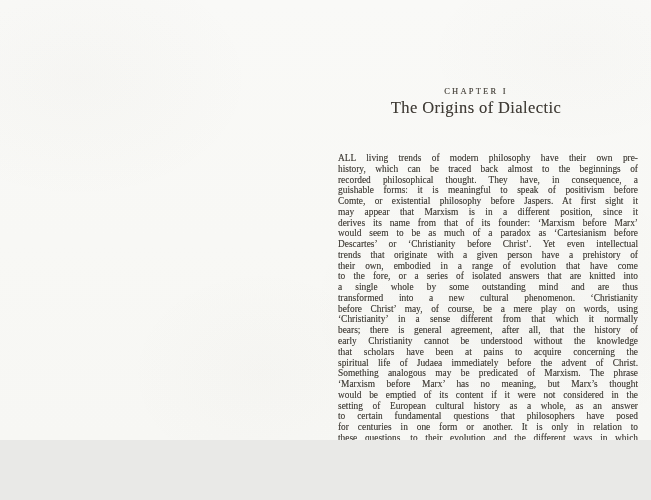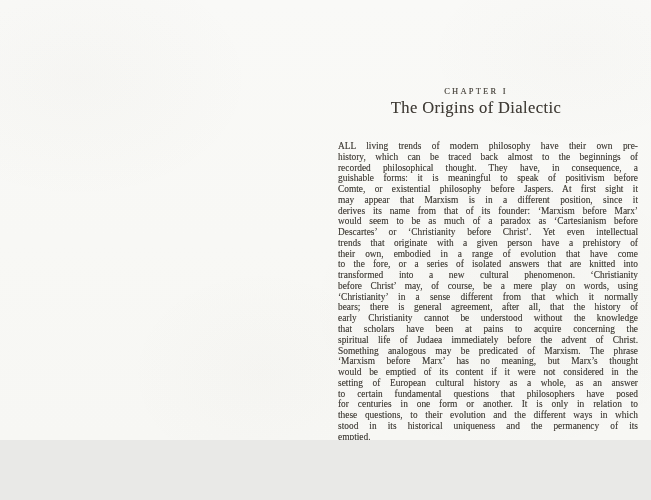--- a/index.html
+++ b/index.html
@@ -46,21 +46,21 @@
   .title {
     text-align: center;
     font-size: 16.5px;
     letter-spacing: 0.4px;
     line-height: 19px;
     margin-top: 2px;
     color: #403c36;
     text-shadow: 0 0 0.6px rgba(64,60,54,0.45);
   }
   .body {
-    margin-top: 24px;
+    margin-top: 36px;
     font-size: 9.4px;
     line-height: 10.77px;
     text-shadow: 0 0 0.5px rgba(68,64,58,0.5);
   }
   .line {
     text-align: justify;
     text-align-last: justify;
     white-space: nowrap;
   }
   .line.line-last {
@@ -84,20 +84,21 @@
         <div class="line">recorded philosophical thought. They have, in consequence, a</div>
         <div class="line">guishable forms: it is meaningful to speak of positivism before</div>
         <div class="line">Comte, or existential philosophy before Jaspers. At first sight it</div>
         <div class="line">may appear that Marxism is in a different position, since it</div>
         <div class="line">derives its name from that of its founder: ‘Marxism before Marx’</div>
         <div class="line">would seem to be as much of a paradox as ‘Cartesianism before</div>
         <div class="line">Descartes’ or ‘Christianity before Christ’. Yet even intellectual</div>
         <div class="line">trends that originate with a given person have a prehistory of</div>
         <div class="line">their own, embodied in a range of evolution that have come</div>
         <div class="line">to the fore, or a series of isolated answers that are knitted into</div>
+        <div class="line">a single whole by some outstanding mind and are thus</div>
         <div class="line">transformed into a new cultural phenomenon. ‘Christianity</div>
         <div class="line">before Christ’ may, of course, be a mere play on words, using</div>
         <div class="line">‘Christianity’ in a sense different from that which it normally</div>
         <div class="line">bears; there is general agreement, after all, that the history of</div>
         <div class="line">early Christianity cannot be understood without the knowledge</div>
         <div class="line">that scholars have been at pains to acquire concerning the</div>
         <div class="line">spiritual life of Judaea immediately before the advent of Christ.</div>
         <div class="line">Something analogous may be predicated of Marxism. The phrase</div>
         <div class="line">‘Marxism before Marx’ has no meaning, but Marx’s thought</div>
         <div class="line">would be emptied of its content if it were not considered in the</div>

